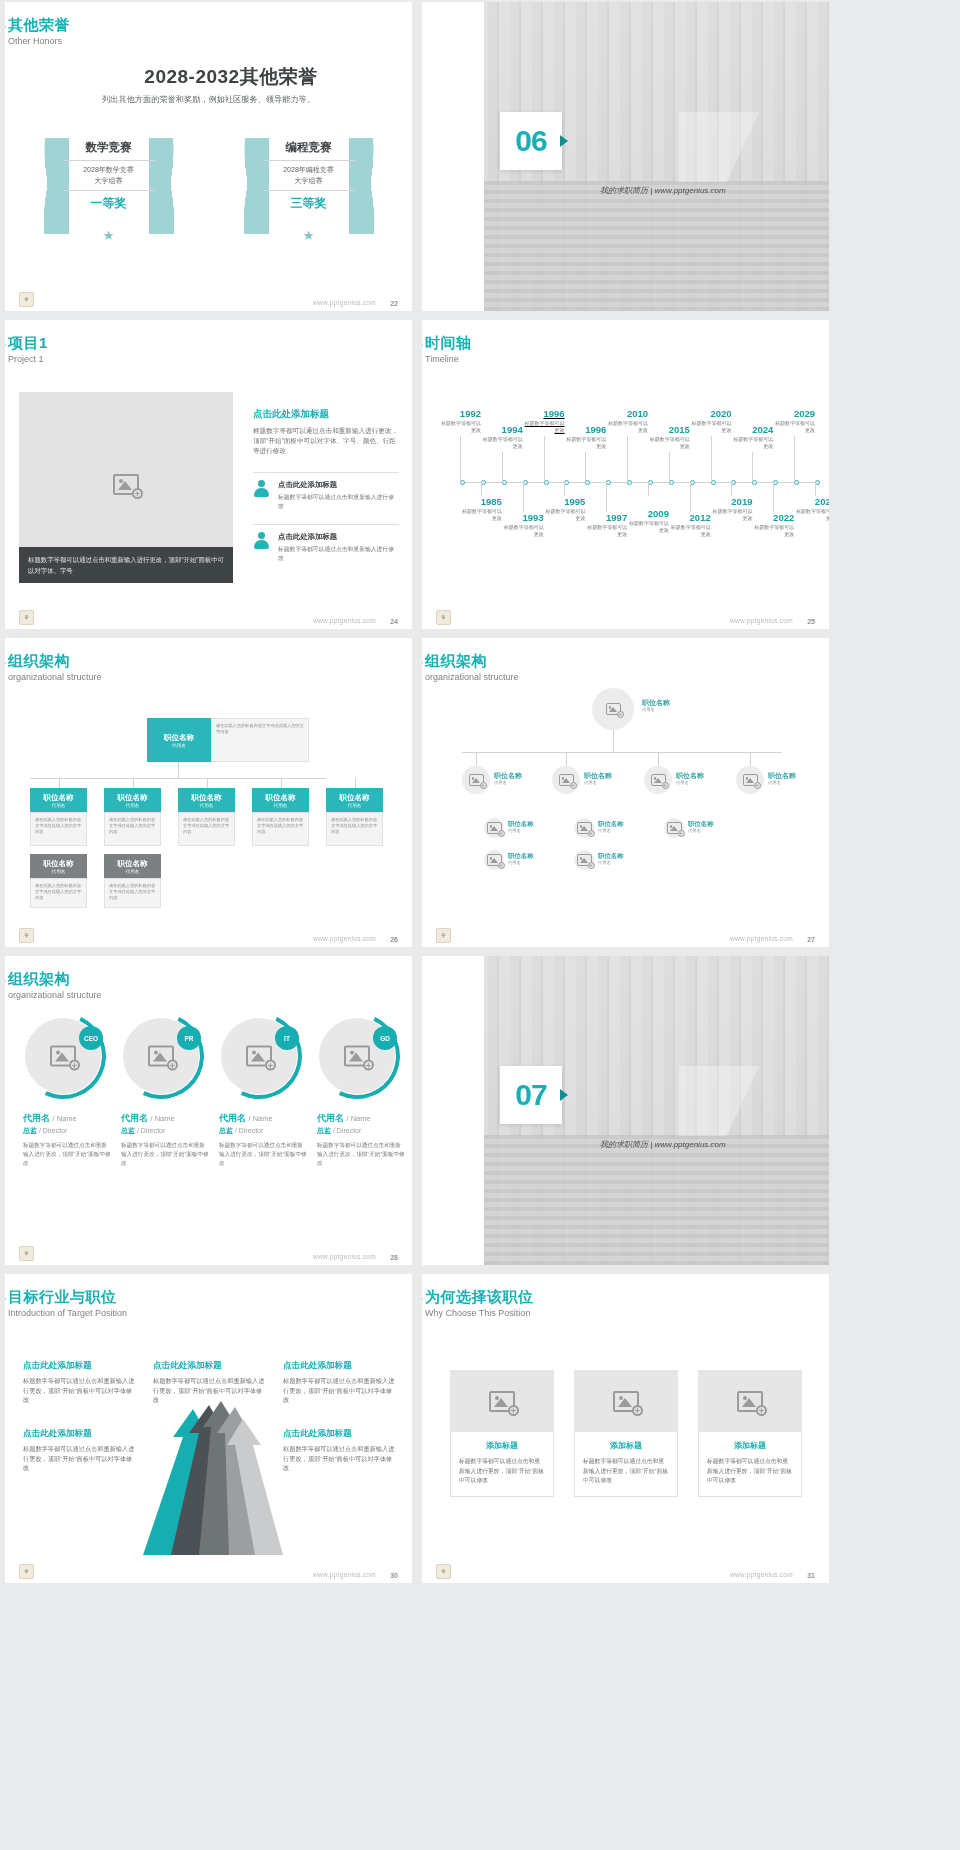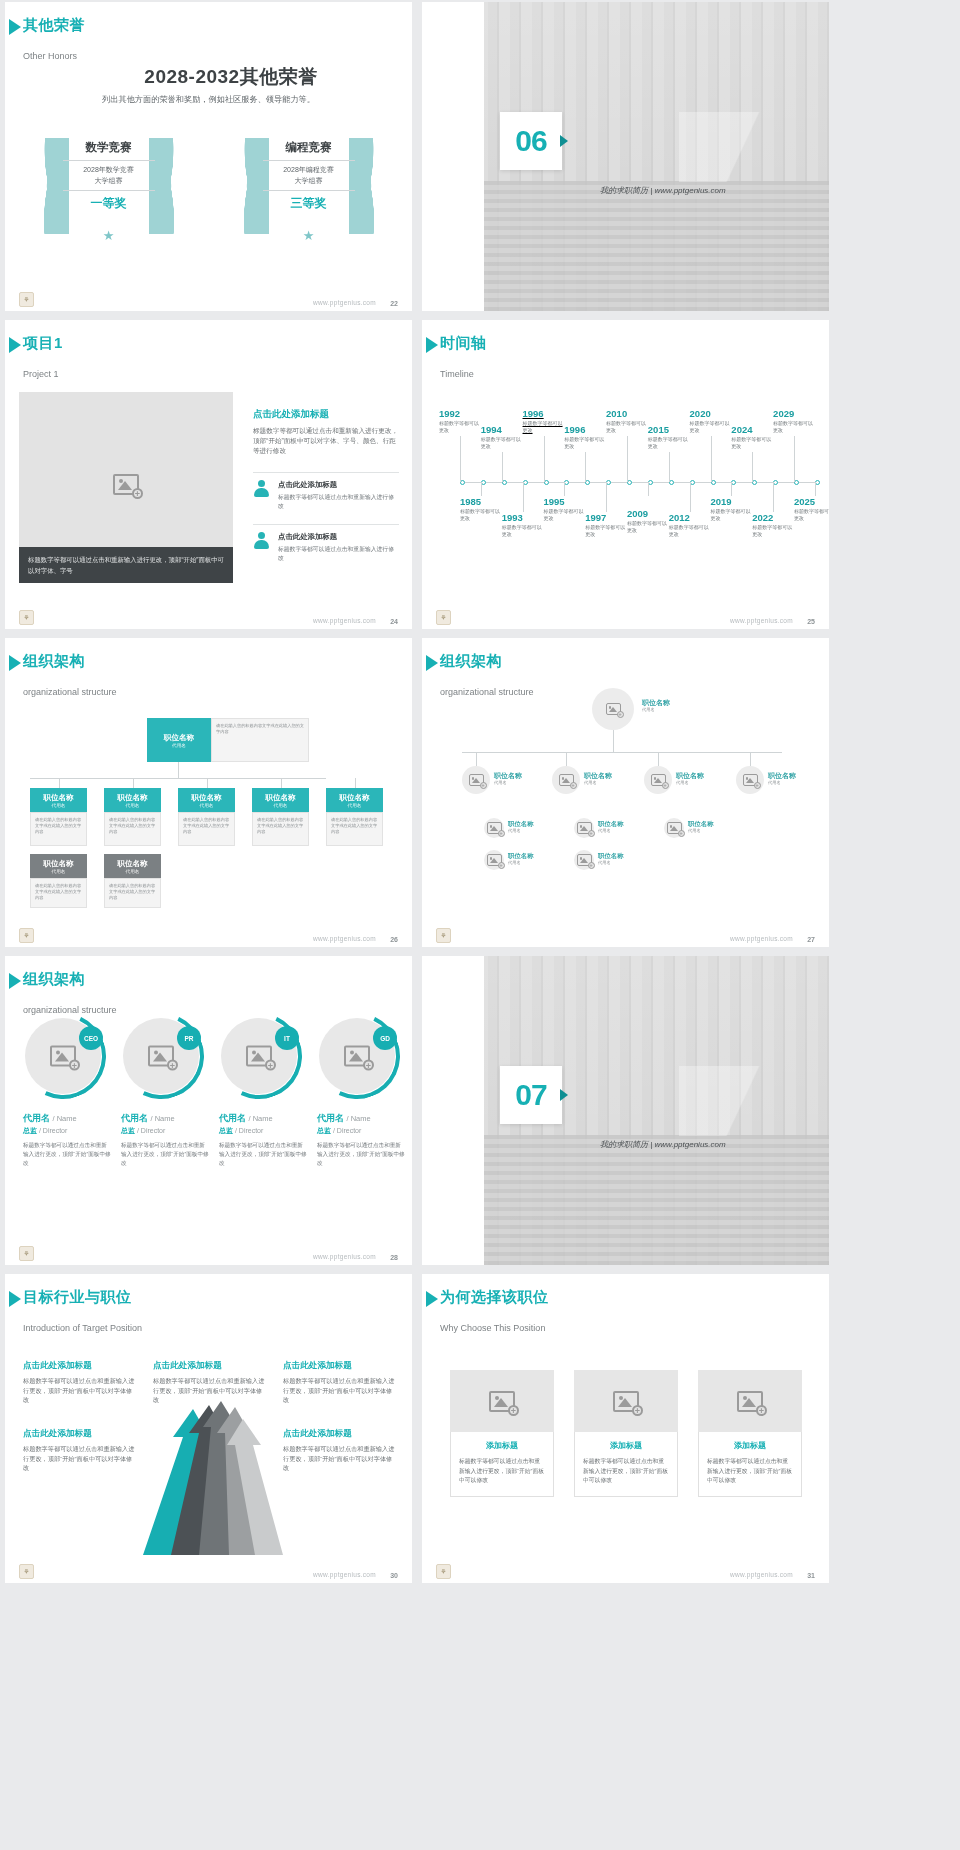--- a/index.html
+++ b/index.html
@@ -20,30 +20,30 @@
     padding:2px 68px 0 5px;
   }
   .slide {
     position:relative;
     background:#ffffff;
     overflow:hidden;
     width:407px; height:309px;
   }
 
   
-  .hdr { position:absolute; left:18px; top:14px; }
+  .hdr { position:absolute; left:3px; top:14px; }
   .hdr .arrow {
     position:absolute; left:-14px; top:3px;
     width:0;height:0;
     border-top:8px solid transparent;
     border-bottom:8px solid transparent;
     border-left:12px solid #17b0b4;
   }
   .hdr .cn { font-size:15px; font-weight:bold; color:#17b0b4; letter-spacing:.5px; line-height:18px;}
-  .hdr .en { font-size:9px; color:#7d8285; line-height:13px; margin-top:16px;}
+  .hdr .en { font-size:9px; color:#7d8285; line-height:13px; margin-top:1px;}
 
   
   .foot { position:absolute; left:0; right:0; bottom:0; height:26px; }
   .foot .badge {
     position:absolute; left:14px; bottom:4px; width:15px;height:15px;
     border-radius:2px; background:#f0eadf; border:1px solid #ddd3bf;
     font-size:7px; color:#9a8c6a; text-align:center; line-height:14px;
   }
   .foot .url { position:absolute; right:36px; bottom:5px; font-size:6.5px; color:#b6bbbe; letter-spacing:.3px;}
   .foot .pg  { position:absolute; right:14px; bottom:4px; font-size:7px; color:#8e9497; font-weight:bold;}
@@ -136,21 +136,21 @@
     font-size:6.4px; line-height:11px; padding:7px 9px;
   }
   .person{ width:17px;height:17px;flex:0 0 17px; position:relative;}
   .person:before{content:"";position:absolute;left:5px;top:0;width:7px;height:7px;border-radius:50%;background:#26b3b6;}
   .person:after{content:"";position:absolute;left:1px;top:8px;width:15px;height:9px;border-radius:7px 7px 2px 2px;background:#26b3b6;}
 
   
   .tl-axis{ position:absolute; left:38px; right:14px; top:162px; height:1px; background:#cfd4d6;}
   .tl-dot{ position:absolute; width:5px;height:5px;border-radius:50%;border:1.2px solid #27b4b7; background:#fff; top:-2.5px;}
   .tl-stem{ position:absolute; width:1px; background:#cfd4d6;}
-  .tl-yr{ position:absolute; text-align:left; width:42px; }
+  .tl-yr{ position:absolute; text-align:right; width:42px; }
   .tl-yr .y{ font-size:9.5px; font-weight:bold; color:#1a9ea1; line-height:11px;}
   .tl-yr .d{ font-size:5px; color:#767c7f; line-height:7px; margin-top:1px;}
 
   
   .ob{ position:absolute; background:#2bb6b9; color:#fff; text-align:center; }
   .ob .n{ font-size:7.6px; font-weight:bold; line-height:11px;}
   .ob .c{ font-size:4.6px; line-height:6px; opacity:.92;}
   .ob.gray{ background:#7b8083;}
   .ocard{ position:absolute; background:#f4f4f4; border:1px solid #e2e2e2; font-size:4.2px; color:#8a8f92; line-height:6px; padding:4px;}
   .oline{ position:absolute; background:#cfd4d6;}

